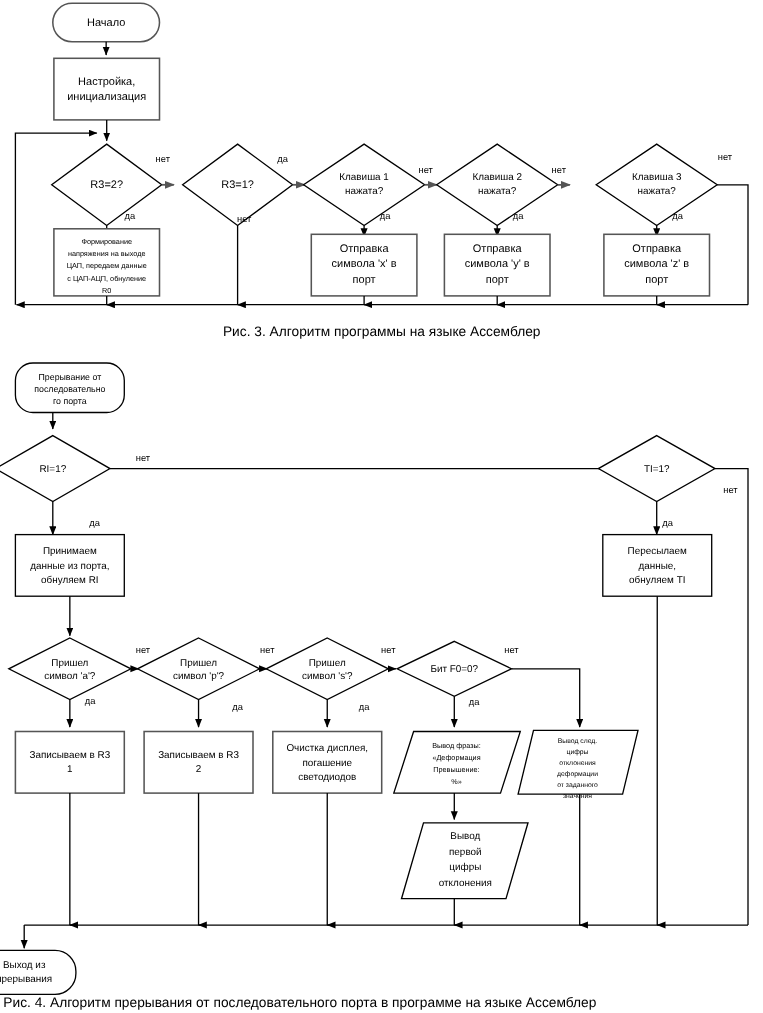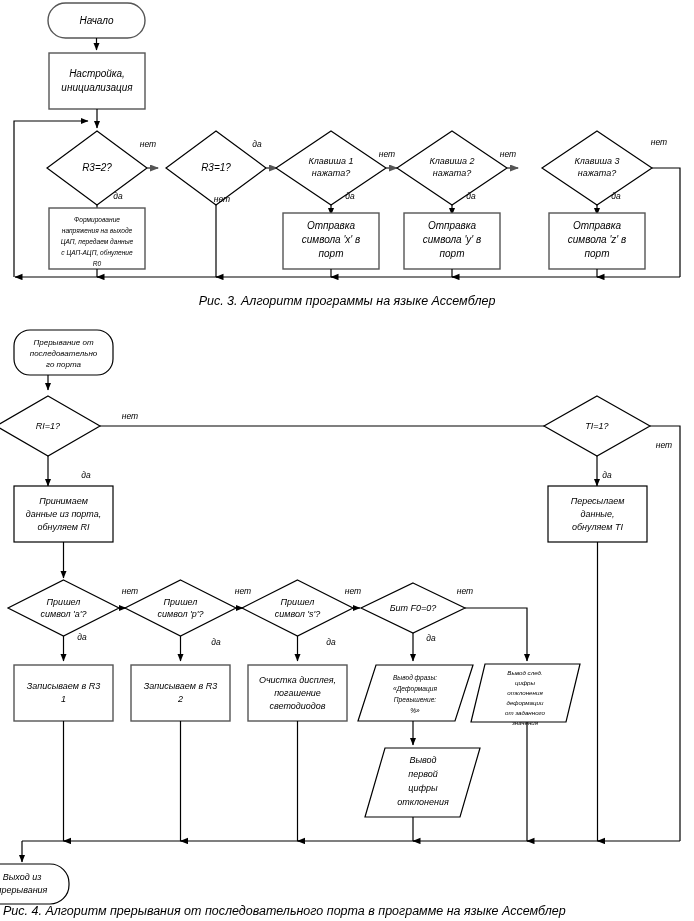--- a/index.html
+++ b/index.html
@@ -2,21 +2,21 @@
 <html><head>
 <meta charset="utf-8">
 <style>
   html,body{margin:0;padding:0;background:#ffffff;}
   body{
     width:694px;height:921px;
     font-family:"Liberation Sans","DejaVu Sans",sans-serif;
     color:#000;
     overflow:hidden;
   }
-  #stage{position:relative;width:694px;height:921px;font-style:italic;}
+  #stage{position:relative;width:694px;height:921px;}
   svg{display:block;position:absolute;left:0;top:0;}
   .shape{fill:#ffffff;stroke:#000000;stroke-width:1.2;}
   .shape-gray{fill:#ffffff;stroke:#555555;stroke-width:1.4;}
   .ln{stroke:#000000;stroke-width:1.2;fill:none;}
   .ln-gray{stroke:#555555;stroke-width:1.6;fill:none;}
   .txt{font-family:"Liberation Sans","DejaVu Sans",sans-serif;fill:#000;text-anchor:middle;}
   .t10{font-size:10px;}
   .t9{font-size:9px;}
   .t8{font-size:8px;}
   .t7{font-size:6.6px;}

